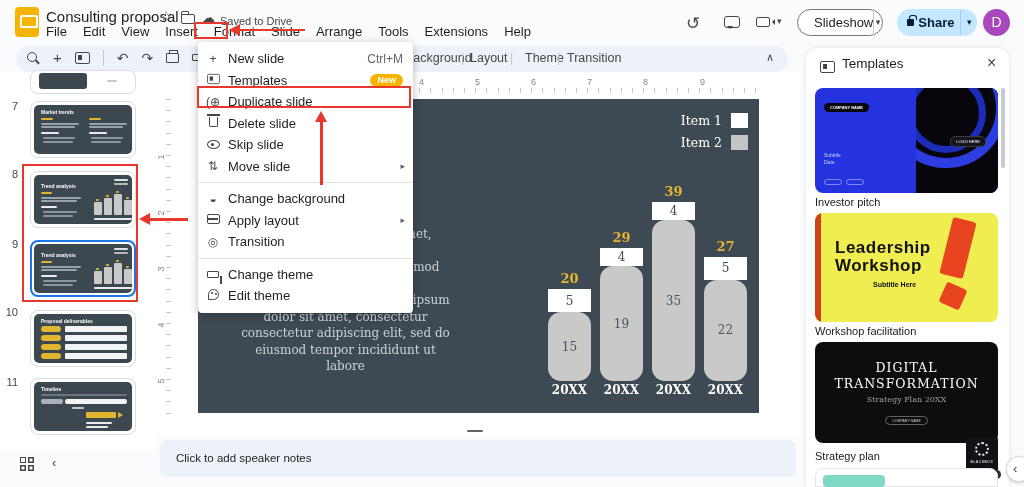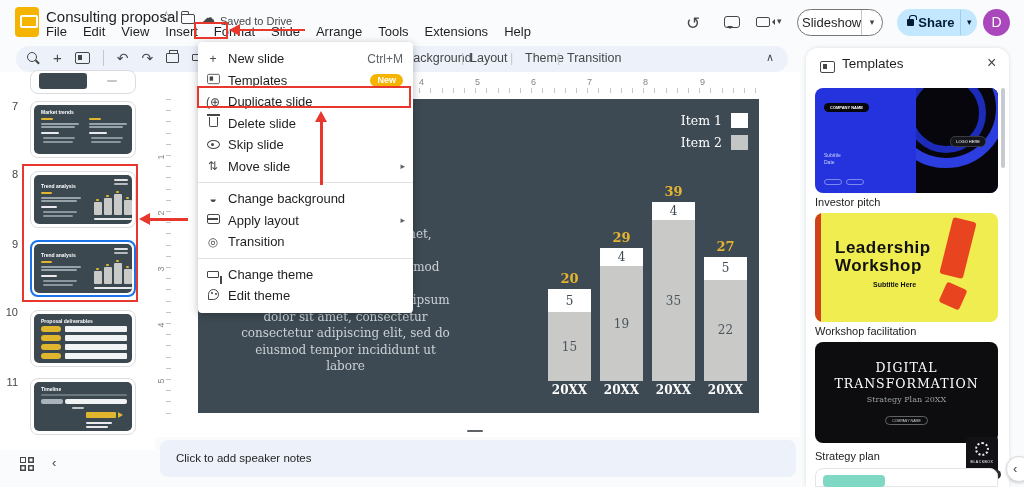--- a/index.html
+++ b/index.html
@@ -18,21 +18,21 @@
   .saved { left:220px; top:15px; font-size:11px; color:#444746; }
   .menubar { left:38px; top:22px; display:flex; }
   .menubar span { font-size:13px; color:#1f1f1f; padding:2px 8px; border-radius:4px; }
   .hist { left:686px; top:13px; font-size:17px; color:#444746; }
   .ic-comment { left:724px; top:16px; width:16px; height:12px; border:1.6px solid #444746; border-radius:3px; }
   .ic-comment::after { content:""; position:absolute; left:2px; bottom:-5px; border:3px solid transparent; border-top-color:#444746; }
   .ic-cam { left:756px; top:17px; width:14px; height:10px; border:1.6px solid #444746; border-radius:2px; }
   .ic-cam::after { content:""; position:absolute; right:-6px; top:1px; border:3px solid transparent; border-right-color:#444746; }
   .cam-caret { left:777px; top:16px; font-size:9px; color:#444746; }
   .btn-slideshow { left:797px; top:9px; width:86px; height:27px; border:1px solid #747775; border-radius:14px; background:#fff; display:flex; align-items:center; }
-  .btn-slideshow .lbl { flex:1; text-align:right; font-size:13px; color:#1f1f1f; padding-left:4px; }
+  .btn-slideshow .lbl { flex:1; text-align:right; font-size:13px; color:#1f1f1f; padding-left:4px;margin-left:12px; }
   .btn-slideshow .dd { width:22px; border-left:1px solid #c4c7c5; text-align:center; font-size:9px; color:#444746; line-height:25px; }
   .btn-share { left:897px; top:9px; width:80px; height:27px; border-radius:14px; background:#c2e7ff; display:flex; align-items:center; color:#001d35; }
   .btn-share .lbl { font-size:13px; font-weight:bold; padding:0 6px 0 4px; }
   .btn-share .dd { width:20px; border-left:1px solid #9ecdf0; text-align:center; font-size:9px; line-height:25px; }
   .ic-lock { margin-left:10px; width:9px; height:7px; background:#001d35; border-radius:1px; position:relative; }
   .ic-lock::before { content:""; position:absolute; left:1.5px; top:-4px; width:6px; height:4px; border:1.4px solid #001d35; border-bottom:none; border-radius:3px 3px 0 0; }
   .avatar { left:983px; top:9px; width:27px; height:27px; border-radius:50%; background:#ab47bc; color:#fff; font-size:14px; text-align:center; line-height:27px; }
 
   
   .toolbar { left:16px; top:46px; width:772px; height:26px; background:#edf2fa; border-radius:13px; }
@@ -76,21 +76,21 @@
     font-family:"DejaVu Serif", serif; font-size:12px; line-height:16.5px; color:#ccd2d6; }
   .legend { position:absolute; right:11px; top:14px; }
   .legend-row { display:flex; align-items:center; justify-content:space-between; margin-bottom:7px; }
   .legend-row .ltxt { font-family:"DejaVu Serif", serif; font-size:12.5px; color:#fff; margin-right:9px; }
   .lbox { width:17px; height:15px; }
   .chart { position:absolute; left:350px; bottom:32px; width:200px; height:220px; }
   .bar-col { position:absolute; bottom:0; width:43px; display:flex; flex-direction:column; justify-content:flex-end; }
   .bar-total { text-align:center; font-family:"DejaVu Serif", serif; font-weight:bold; font-size:13px; color:#e5b431; margin-bottom:3px; }
   .bar-seg { width:100%; display:flex; align-items:center; justify-content:center; font-family:"DejaVu Serif", serif; font-size:12px; }
   .bar-white { background:#ffffff; color:#3b4850; }
-  .bar-gray { background:#c9cac8; color:#4a545a; }
+  .bar-gray { background:#c9cac8; color:#4a545a;border-radius:13px; }
   .bar-cat { position:absolute; top:100%; width:100%; margin-top:2px; text-align:center; font-family:"DejaVu Serif", serif; font-weight:bold; font-size:12px; color:#fff; }
   .drag-handle { left:467px; top:430px; width:16px; height:2px; background:#5f6368; border-radius:1px; }
 
   
   .notes { left:160px; top:440px; width:636px; height:37px; background:#edf2fa; border-radius:8px; }
   .notes-text { left:176px; top:452px; font-size:11.5px; color:#1f1f1f; }
   .ic-grid { left:20px; top:457px; width:6px; height:6px; border:1.5px solid #444746;
     box-shadow:8px 0 0 -1.5px #fff, 8px 0 0 0 #444746, 0 8px 0 -1.5px #fff, 0 8px 0 0 #444746, 8px 8px 0 -1.5px #fff, 8px 8px 0 0 #444746; }
   .collapse-left { left:52px; top:455px; font-size:13px; color:#444746; }
 

